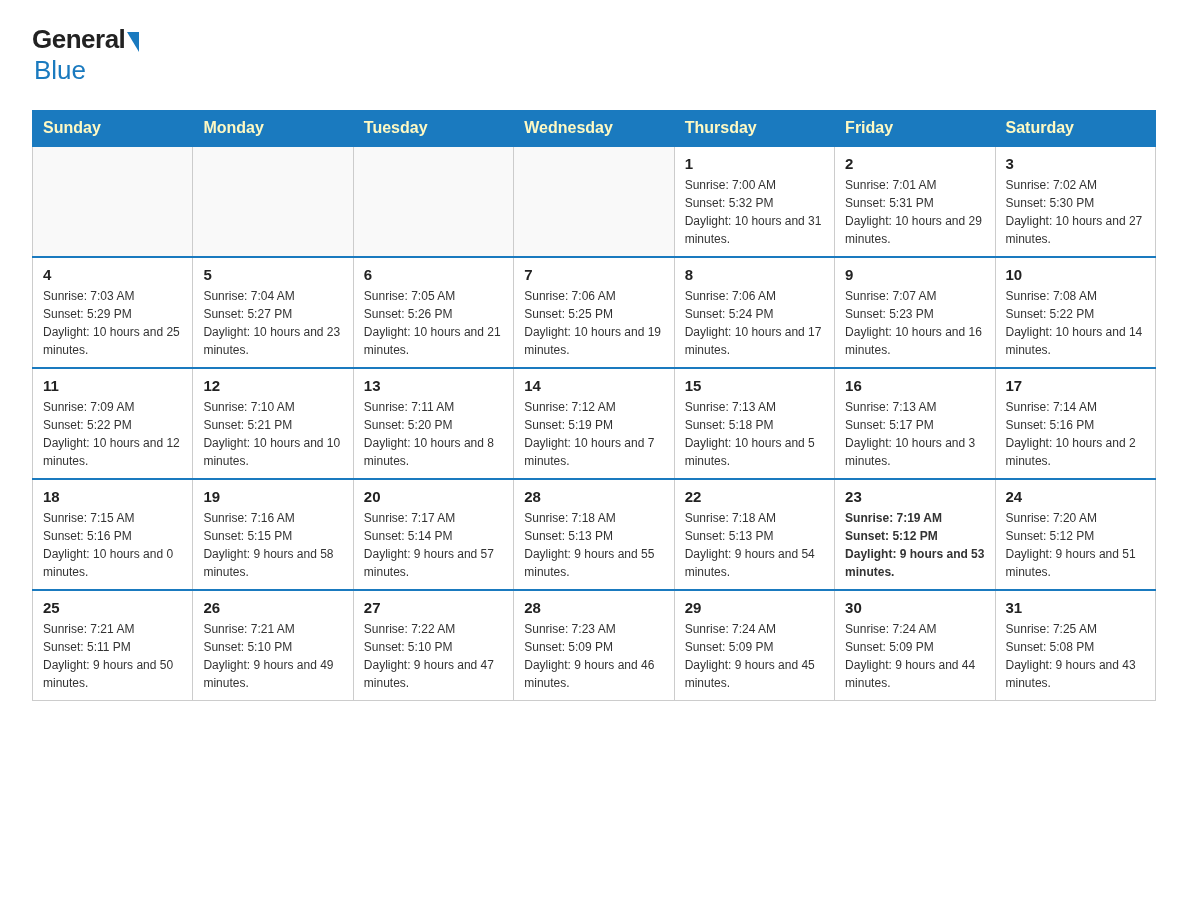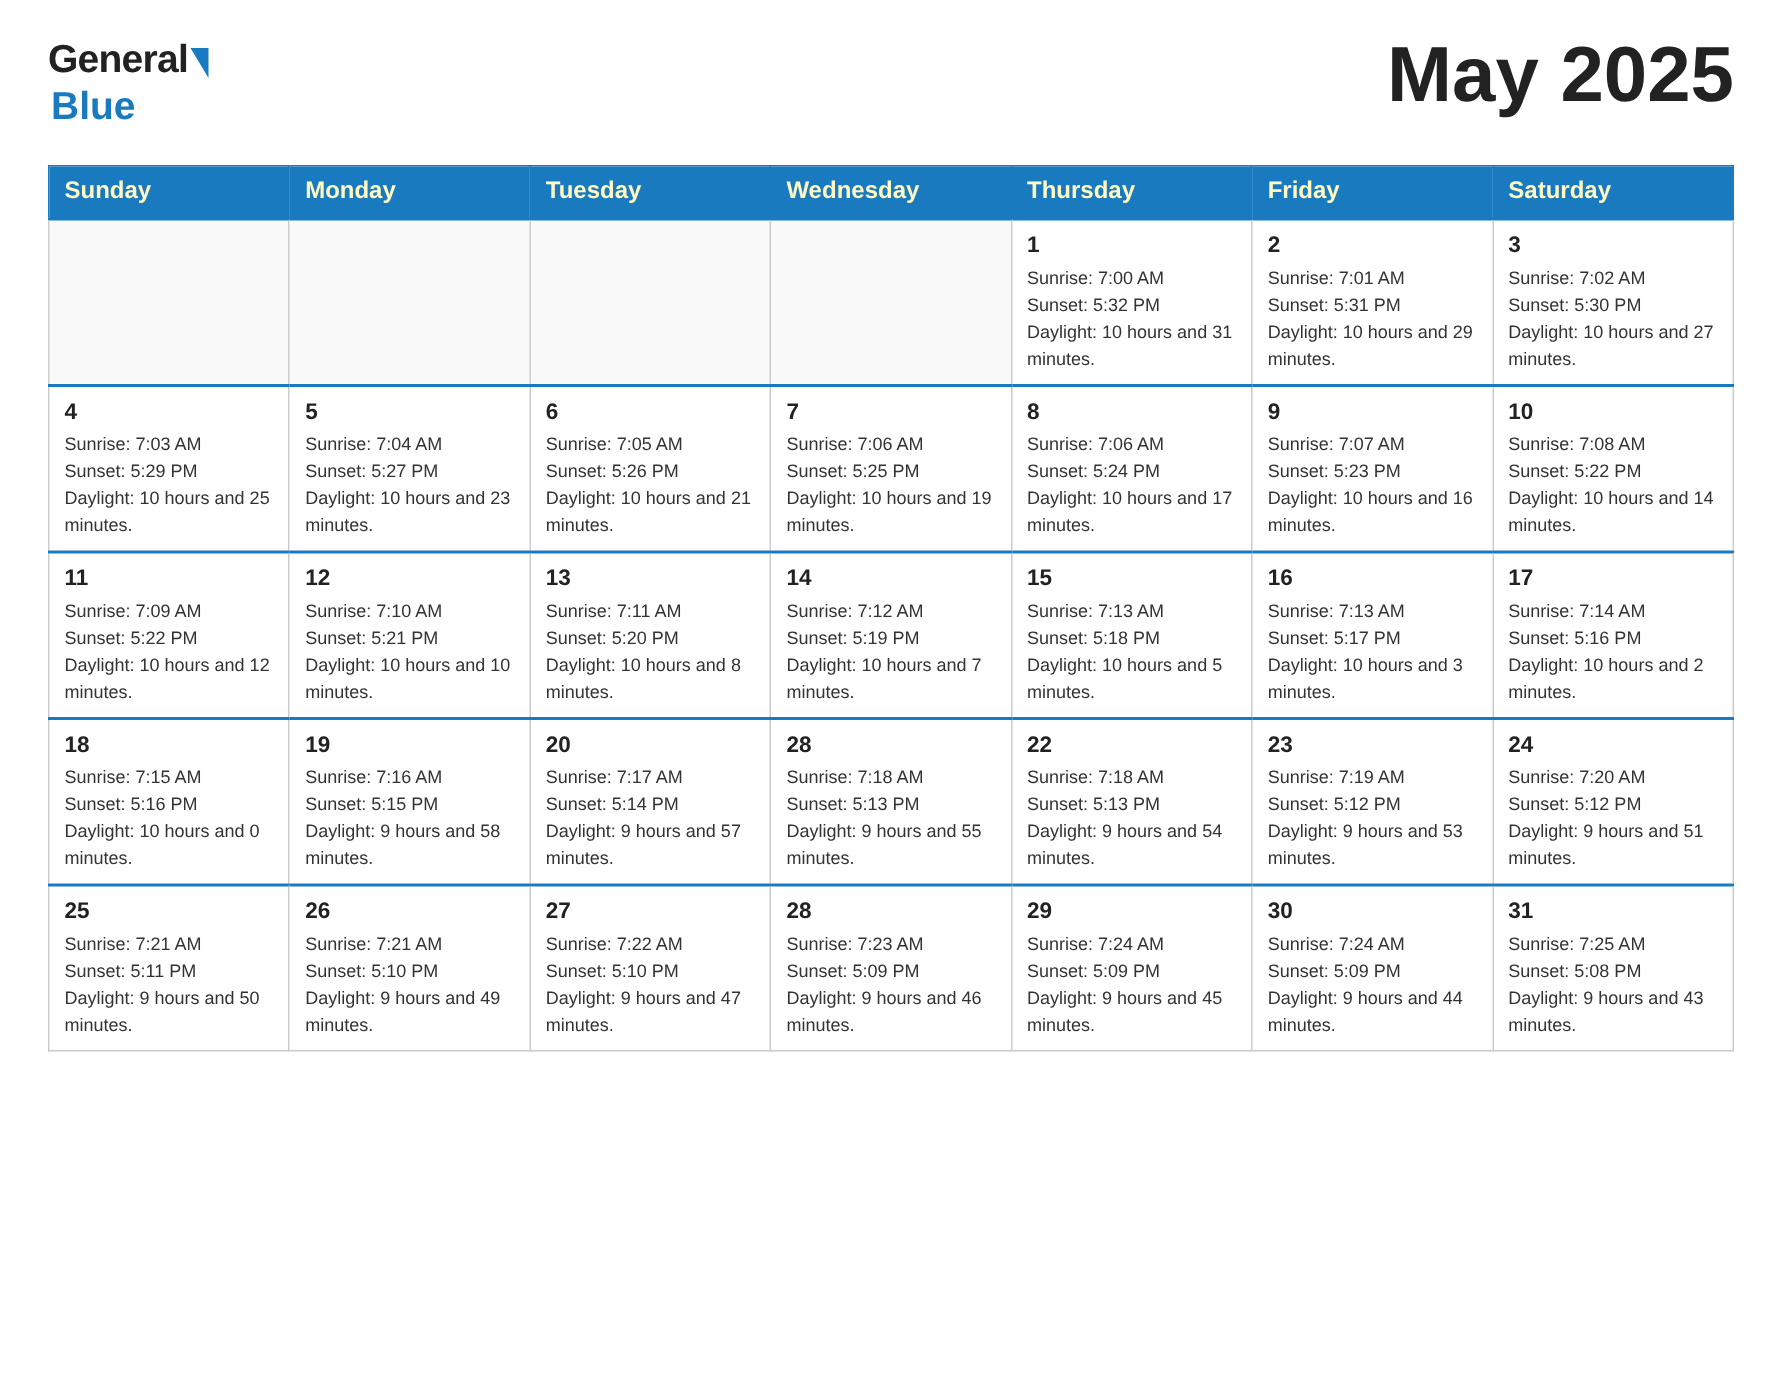--- a/index.html
+++ b/index.html
@@ -36,21 +36,21 @@
       width: 0;
       height: 0;
       border-left: 12px solid transparent;
       border-right: 0px solid transparent;
       border-top: 20px solid #1a7abf;
       margin-left: 2px;
       margin-top: 4px;
     }
     .logo-blue {
       font-size: 26px;
-      font-weight: bold;
+      font-weight: normal;
       color: #1a7abf;
       margin-left: 2px;
     }
     .title-block {
       text-align: right;
     }
     .month-year {
       font-size: 52px;
       font-weight: bold;
       color: #222;
@@ -111,21 +111,20 @@
 
 <div class="header">
   <div class="logo">
     <div class="logo-top">
       <span class="logo-general">General</span>
       <div class="logo-arrow"></div>
     </div>
     <span class="logo-blue">Blue</span>
   </div>
   <div class="title-block">
-    <div class="month-year">May 2025</div>
   </div>
 </div>
 
 <table class="calendar">
   <thead>
     <tr>
     <th>Sunday</th>
         <th>Monday</th>
         <th>Tuesday</th>
         <th>Wednesday</th>
@@ -273,21 +272,21 @@
 Daylight: 9 hours and 55 minutes.</div>
         </td>
         <td>
           <span class="day-number">22</span>
           <div class="day-info" style="white-space: pre-line;">Sunrise: 7:18 AM
 Sunset: 5:13 PM
 Daylight: 9 hours and 54 minutes.</div>
         </td>
         <td>
           <span class="day-number">23</span>
-          <div class="day-info" style="white-space: pre-line;">Sunrise: 7:19 AM
+          <div class="day-info" style="white-space: pre-line; font-weight: bold;">Sunrise: 7:19 AM
 Sunset: 5:12 PM
 Daylight: 9 hours and 53 minutes.</div>
         </td>
         <td>
           <span class="day-number">24</span>
           <div class="day-info" style="white-space: pre-line;">Sunrise: 7:20 AM
 Sunset: 5:12 PM
 Daylight: 9 hours and 51 minutes.</div>
         </td>
       </tr>

